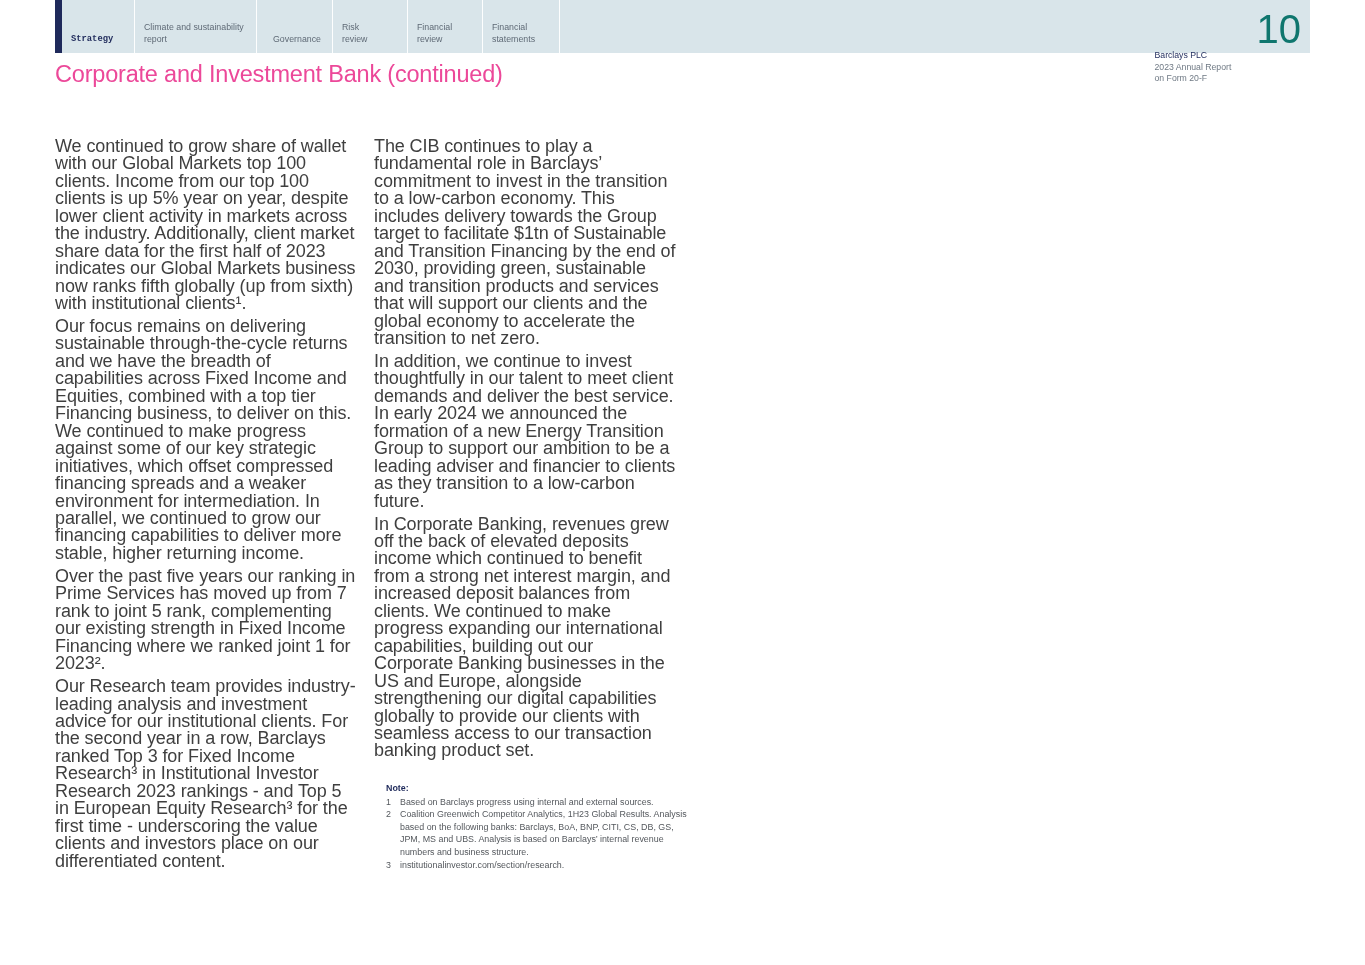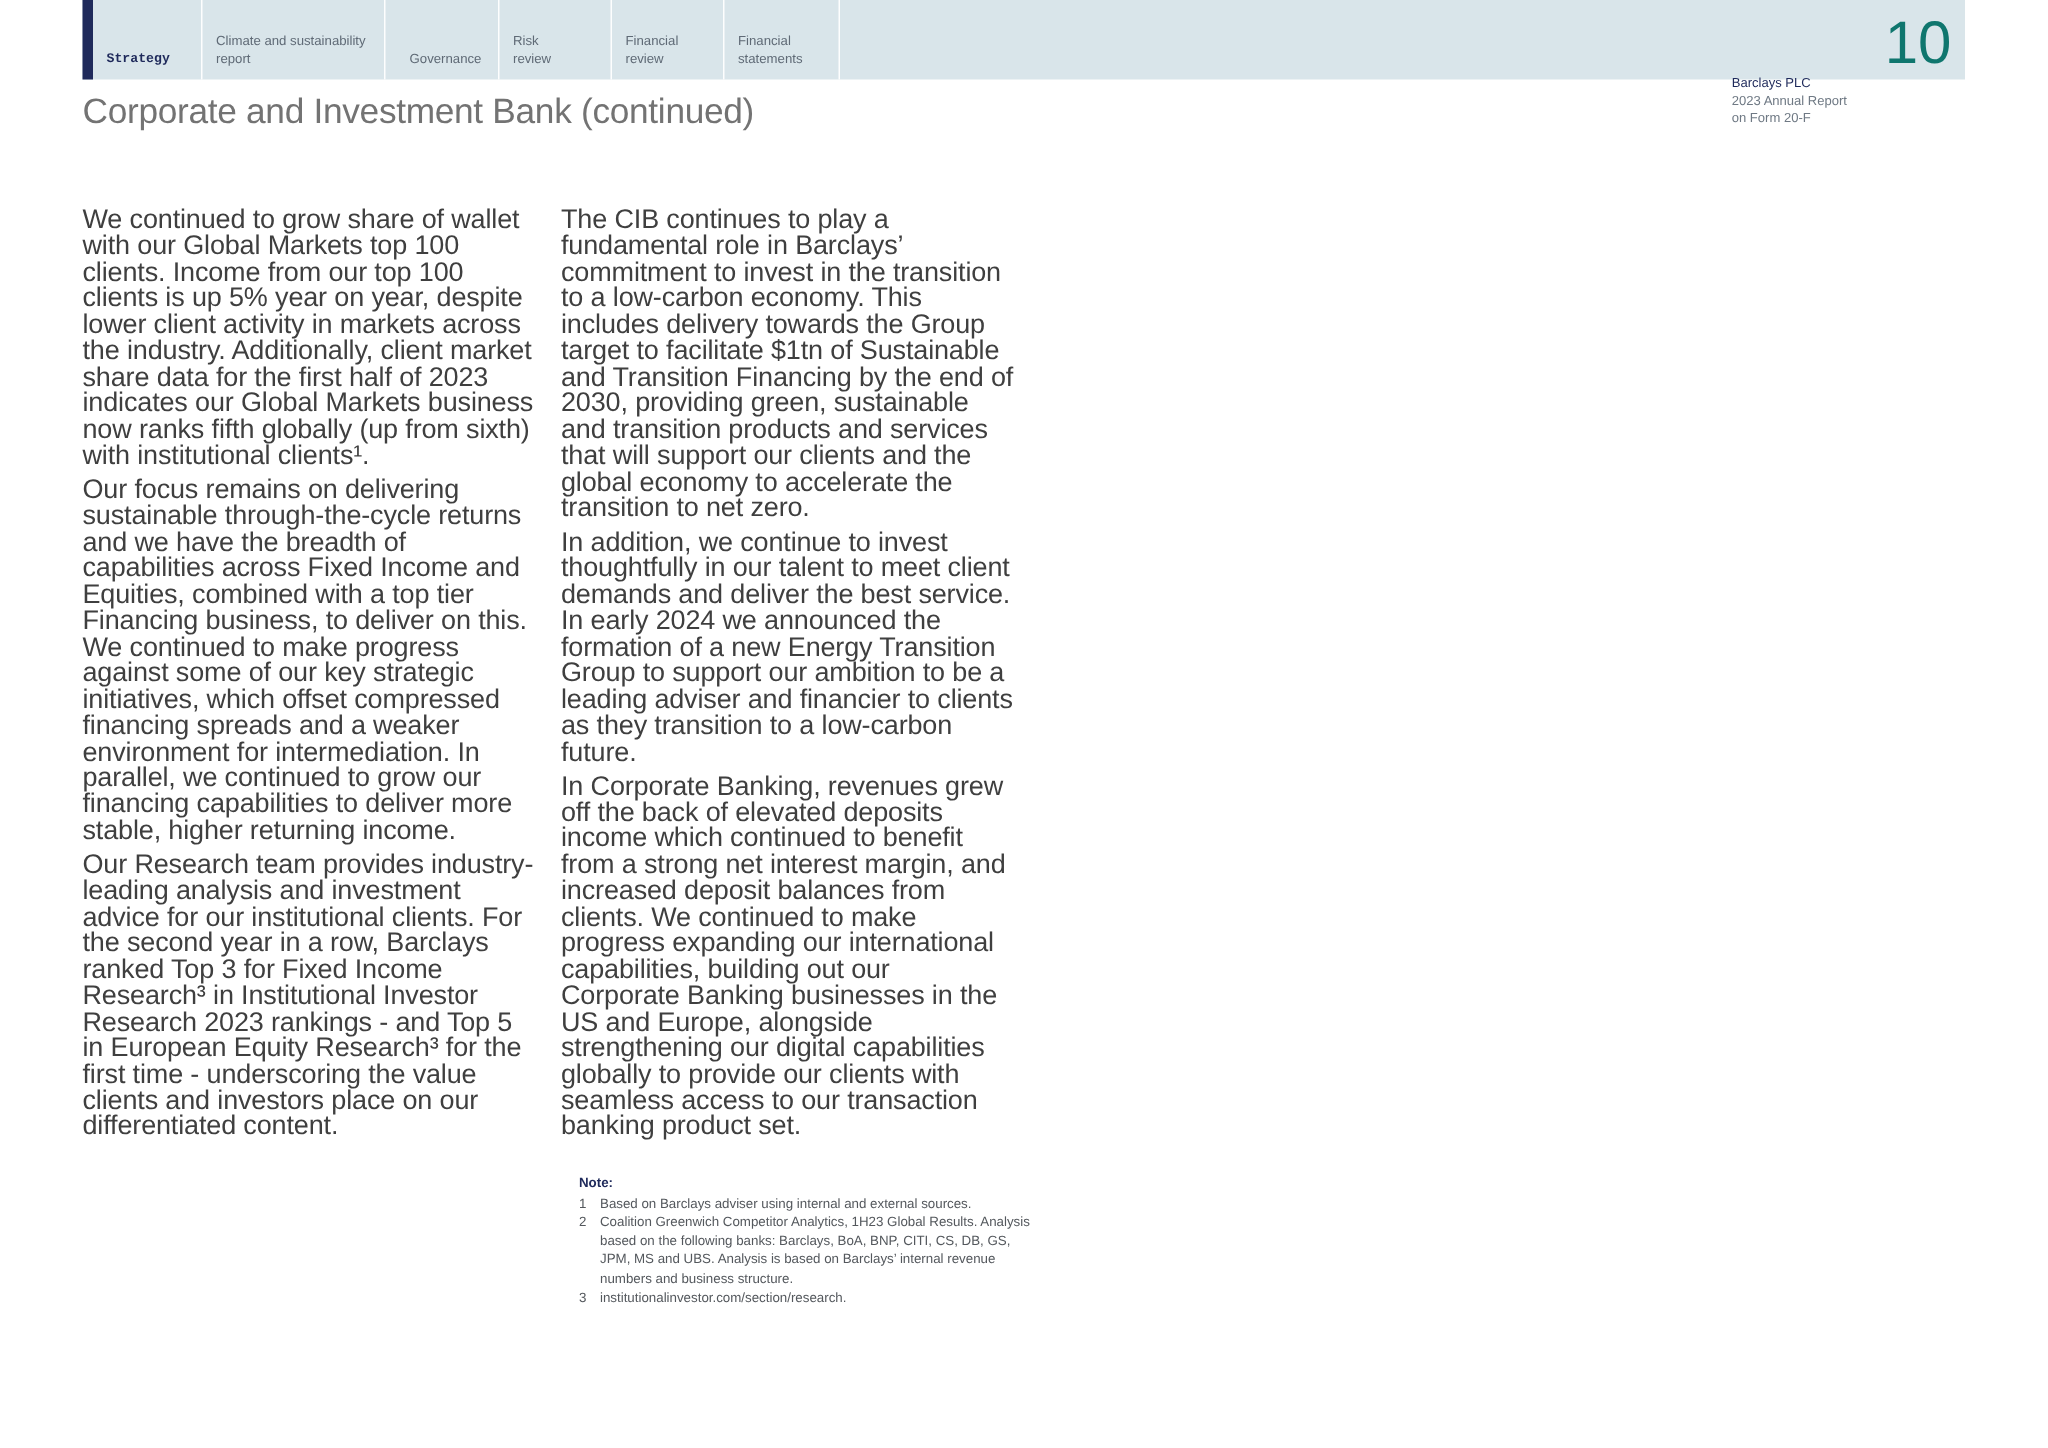--- a/index.html
+++ b/index.html
@@ -27,21 +27,21 @@
   .tab span { display:inline-block; }
   .header-spacer { flex:1; }
   .brand-block { flex:none; width:88px; padding-top:11px; font-size:8.7px;
                  line-height:11.6px; color:#6f7984; }
   .brand-name { font-weight:normal; color:#1f2a5b;margin-top:39px; }
   .page-number { flex:none; align-self:center; margin:5px 9px 0 14px;
                  font-size:40px; font-weight:300; color:#0f766e; }
 
   
   .page-title { position:absolute; left:55px; top:61px; font-size:23.5px;
-                font-weight:300; letter-spacing:-0.2px; color:#737373; }
+                font-weight:300; letter-spacing:-0.2px; color:#ec4899; }
 
   
   .content { position:absolute; left:55px; top:138px; display:flex; gap:17px; }
   .text-col { width:302px; }
   .text-col p { font-size:18px; line-height:17.45px; letter-spacing:-0.1px;
                 color:#3f3f3f; margin:0 0 5.5px 0; }
 
   
   .notes { position:absolute; left:386px; top:782px; width:302px;
            font-size:8.9px; line-height:12.6px; color:#54585d; }
@@ -85,34 +85,35 @@
 
   <div class="page-number">10</div>
 </div>
 
 <h1 class="page-title">Corporate and Investment Bank (continued)</h1>
 
 <div class="content">
   <div class="text-col">
     <p>We continued to grow share of wallet with our Global Markets top 100 clients. Income from our top 100 clients is up 5% year on year, despite lower client activity in markets across the industry. Additionally, client market share data for the first half of 2023 indicates our Global Markets business now ranks fifth globally (up from sixth) with institutional clients¹.</p>
     <p>Our focus remains on delivering sustainable through-the-cycle returns and we have the breadth of capabilities across Fixed Income and Equities, combined with a top tier Financing business, to deliver on this. We continued to make progress against some of our key strategic initiatives, which offset compressed financing spreads and a weaker environment for intermediation. In parallel, we continued to grow our financing capabilities to deliver more stable, higher returning income.</p>
+    <p>Over the past five years our ranking in Prime Services has moved up from 7 rank to joint 5 rank, complementing our existing strength in Fixed Income Financing where we ranked joint 1 for 2023².</p>
     <p>Our Research team provides industry-leading analysis and investment advice for our institutional clients. For the second year in a row, Barclays ranked Top 3 for Fixed Income Research³ in Institutional Investor Research 2023 rankings - and Top 5 in European Equity Research³ for the first time - underscoring the value clients and investors place on our differentiated content.</p>
   </div>
   <div class="text-col">
     <p>The CIB continues to play a fundamental role in Barclays’ commitment to invest in the transition to a low-carbon economy. This includes delivery towards the Group target to facilitate $1tn of Sustainable and Transition Financing by the end of 2030,  providing green, sustainable and transition products and services that will support our clients and the global economy to accelerate the transition to net zero.</p>
     <p>In addition, we continue to invest thoughtfully in our talent to meet client demands and deliver the best service. In early 2024 we announced the formation of a new Energy Transition Group to support our ambition to be a leading adviser and financier to clients as they transition to a low-carbon future.</p>
     <p>In Corporate Banking, revenues grew off the back of elevated deposits income which continued to benefit from a strong net interest margin, and increased deposit balances from clients. We continued to make progress expanding our international capabilities, building out our Corporate Banking businesses in the US and Europe, alongside strengthening our digital capabilities globally to provide our clients with seamless access to our transaction banking product set.</p>
   </div>
 </div>
 
 <div class="notes">
   <div class="notes-label">Note:</div>
   <div class="note-item">
     <span class="note-num">1</span>
-    <span class="note-text">Based on Barclays adviser using internal and external sources.</span>
+    <span class="note-text">Based on Barclays progress using internal and external sources.</span>
   </div>
   <div class="note-item">
     <span class="note-num">2</span>
     <span class="note-text">Coalition Greenwich Competitor Analytics, 1H23 Global Results. Analysis based on the following banks: Barclays, BoA, BNP, CITI, CS, DB, GS, JPM, MS and UBS. Analysis is based on Barclays’ internal revenue numbers and business structure.</span>
   </div>
   <div class="note-item">
     <span class="note-num">3</span>
     <span class="note-text">institutionalinvestor.com/section/research.</span>
   </div>
 </div>

